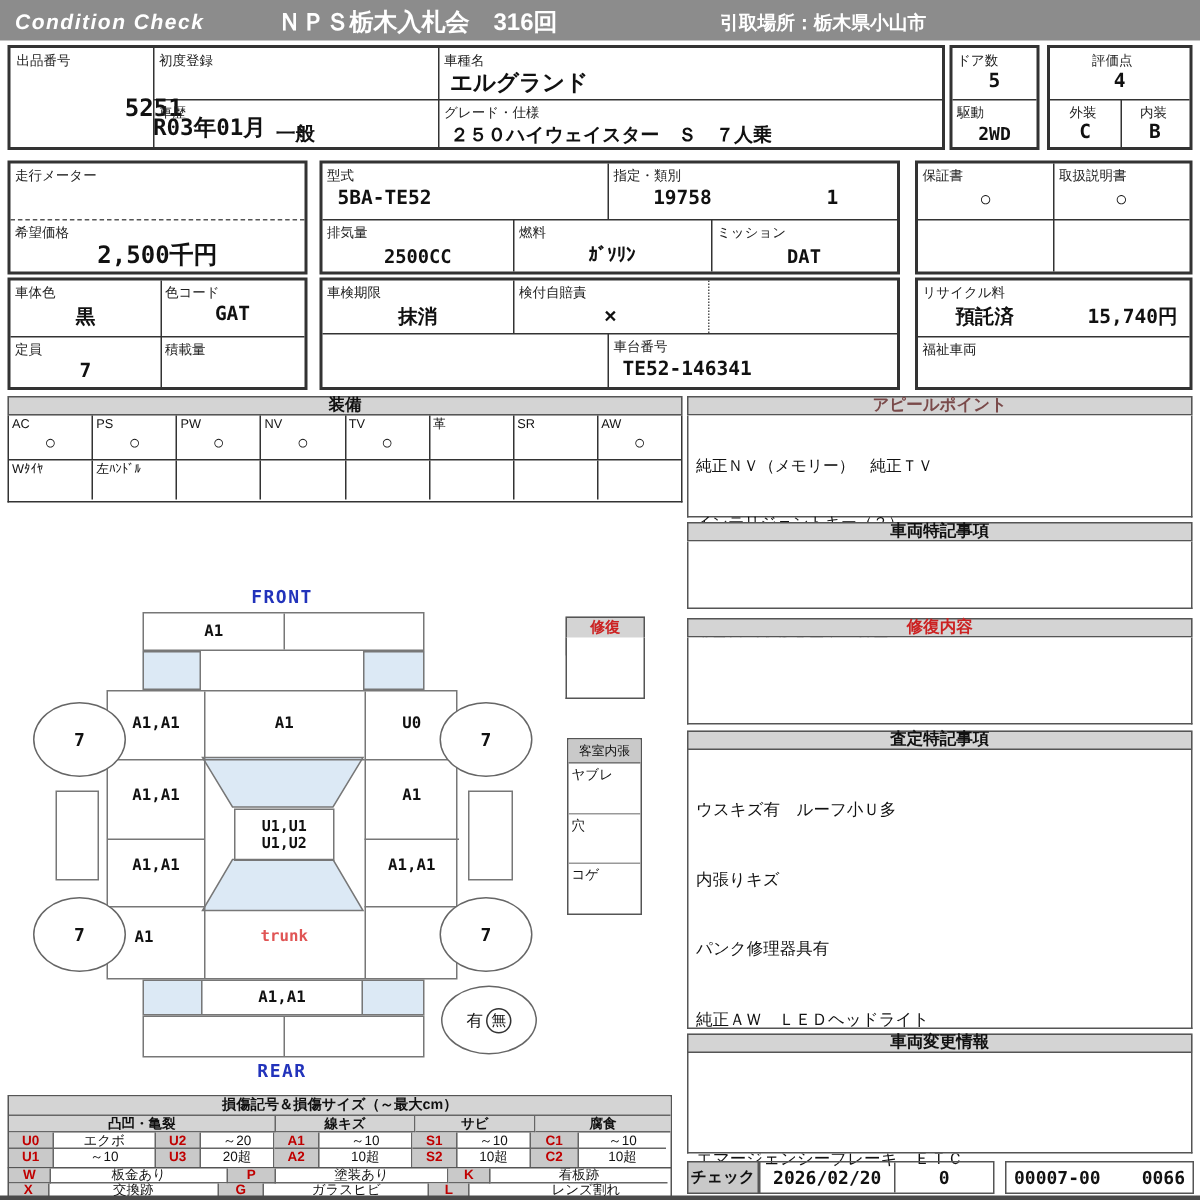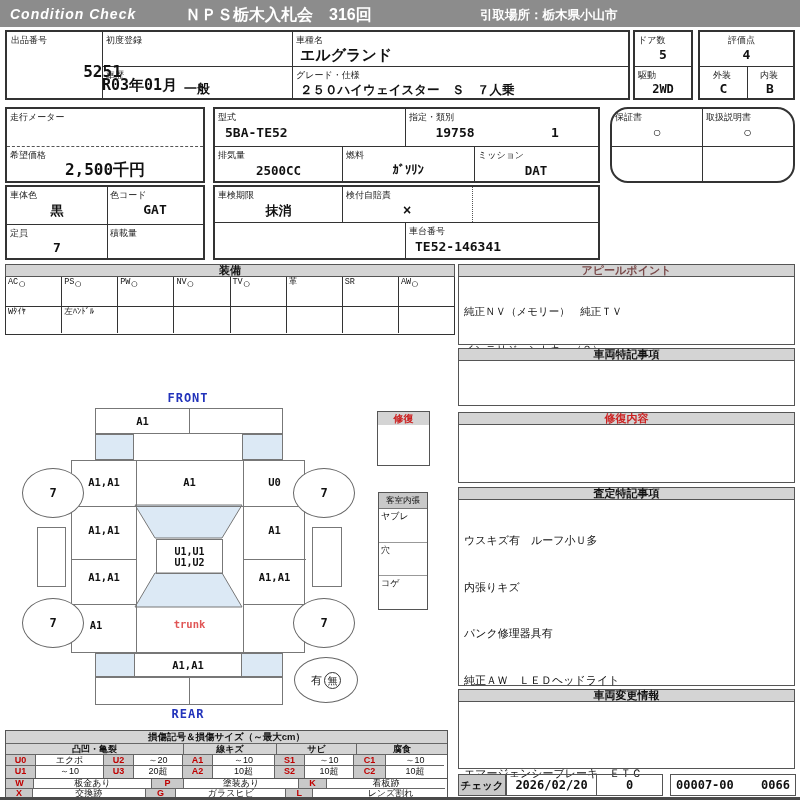--- a/index.html
+++ b/index.html
@@ -16,21 +16,21 @@
        font-weight:bold;font-size:11px;text-align:center;line-height:11px;}
   .panelbody{position:absolute;border:1px solid #555;border-top:none;background:#fff;box-sizing:border-box;
        font-size:10.5px;line-height:15.5px;padding:2px 5px;white-space:pre;}
   .dgline{background:#777;}
   .dg-lbl{position:absolute;font-family:"DejaVu Sans Mono",monospace;font-weight:bold;
           font-size:10.5px;text-align:center;white-space:nowrap;}
   .tire{position:absolute;width:60px;height:48px;border:1px solid #666;border-radius:50%;
         background:#fff;display:flex;align-items:center;justify-content:center;
         font-weight:bold;font-size:12px;font-family:"DejaVu Sans Mono",monospace;}
   .bluecell{position:absolute;background:#dce9f5;border:1px solid #777;box-sizing:border-box;}
-  .eq-cell{flex:1;border-right:1px solid #333;display:flex;box-sizing:border-box;font-family:Liberation Mono, monospace;}
+  .eq-cell{flex:1;border-right:1px solid #333;display:flex;flex-direction:column;box-sizing:border-box;}
   .eq-cell:last-child{border-right:none;}
   .eq-lbl{font-size:8.5px;padding:1px 0 0 2px;line-height:9px;}
   .eq-mark{text-align:center;font-size:13px;line-height:16px;}
   .lg-row{display:flex;box-sizing:border-box;}
   .lg-c{box-sizing:border-box;border-right:1px solid #666;border-bottom:1px solid #666;
         font-size:9px;line-height:10.5px;text-align:center;overflow:hidden;white-space:nowrap;}
   .lg-code{background:#c9c9c9;color:#c00000;font-weight:bold;}
   .lg-grp{background:#d4d4d4;font-weight:bold;}
   .circled{display:inline-block;width:15px;height:15px;border:1.5px solid #333;border-radius:50%;
         line-height:15px;font-size:10px;text-align:center;vertical-align:middle;}
@@ -99,21 +99,21 @@
     <div class="val mono" style="left:200px;top:16px;width:80px;text-align:center;">19758</div>
     <div class="val mono" style="left:320px;top:16px;width:40px;text-align:center;">1</div>
     <span class="lbl" style="left:3px;top:40px;">排気量</span>
     <div class="val mono" style="left:0;top:54px;width:127px;text-align:center;font-size:12.5px;">2500CC</div>
     <span class="lbl" style="left:131px;top:40px;">燃料</span>
     <div class="val" style="left:127px;top:54px;width:132px;text-align:center;font-size:12.5px;">ｶﾞｿﾘﾝ</div>
     <span class="lbl" style="left:263px;top:40px;">ミッション</span>
     <div class="val mono" style="left:259px;top:54px;width:124px;text-align:center;font-size:12.5px;">DAT</div>
   </div>
 
-  <div class="box" style="left:610px;top:107px;width:185px;height:76px;border-radius:18px;">
+  <div class="box" style="left:610px;top:107px;width:185px;height:76px;">
     <div class="hline" style="left:0;top:37px;width:181px;"></div>
     <div class="vline" style="left:90px;top:0;height:72px;"></div>
     <span class="lbl" style="left:3px;top:2px;">保証書</span>
     <div class="val" style="left:0;top:15px;width:90px;text-align:center;font-size:14px;">○</div>
     <span class="lbl" style="left:94px;top:2px;">取扱説明書</span>
     <div class="val" style="left:90px;top:15px;width:91px;text-align:center;font-size:14px;">○</div>
   </div>
 
   <div class="box" style="left:5px;top:185px;width:200px;height:75px;">
     <div class="hline" style="left:0;top:37px;width:196px;"></div>
@@ -134,20 +134,28 @@
     <div style="position:absolute;left:257px;top:0;height:35px;border-left:1px dotted #555;"></div>
     <div class="vline" style="left:190px;top:35px;height:36px;"></div>
     <span class="lbl" style="left:3px;top:2px;">車検期限</span>
     <div class="val" style="left:0;top:15px;width:127px;text-align:center;">抹消</div>
     <span class="lbl" style="left:131px;top:2px;">検付自賠責</span>
     <div class="val" style="left:127px;top:15px;width:130px;text-align:center;font-size:14px;">×</div>
     <span class="lbl" style="left:194px;top:38px;">車台番号</span>
     <div class="val mono" style="left:200px;top:52px;">TE52-146341</div>
   </div>
 
+  <div class="box" style="left:610px;top:185px;width:185px;height:75px;">
+    <div class="hline" style="left:0;top:37px;width:181px;"></div>
+    <span class="lbl" style="left:3px;top:2px;">リサイクル料</span>
+    <div class="val" style="left:25px;top:15px;font-size:13px;">預託済</div>
+    <div class="val mono" style="right:8px;top:15px;font-size:13px;">15,740円</div>
+    <span class="lbl" style="left:3px;top:40px;">福祉車両</span>
+    <div class="val" style="left:0;top:53px;width:181px;text-align:center;"></div>
+  </div>
 
   <div class="bar" style="left:5px;top:264px;width:450px;height:13px;">装備</div>
   <div class="abs" style="left:5px;top:277px;width:450px;height:58px;border:1px solid #333;border-top:none;box-sizing:border-box;">
     <div style="display:flex;height:30px;border-bottom:1px solid #333;box-sizing:border-box;">
       <div class="eq-cell">
           <span class="eq-lbl">AC</span>
           <span class="eq-mark">○</span>
         </div>
       <div class="eq-cell">
           <span class="eq-lbl">PS</span>

